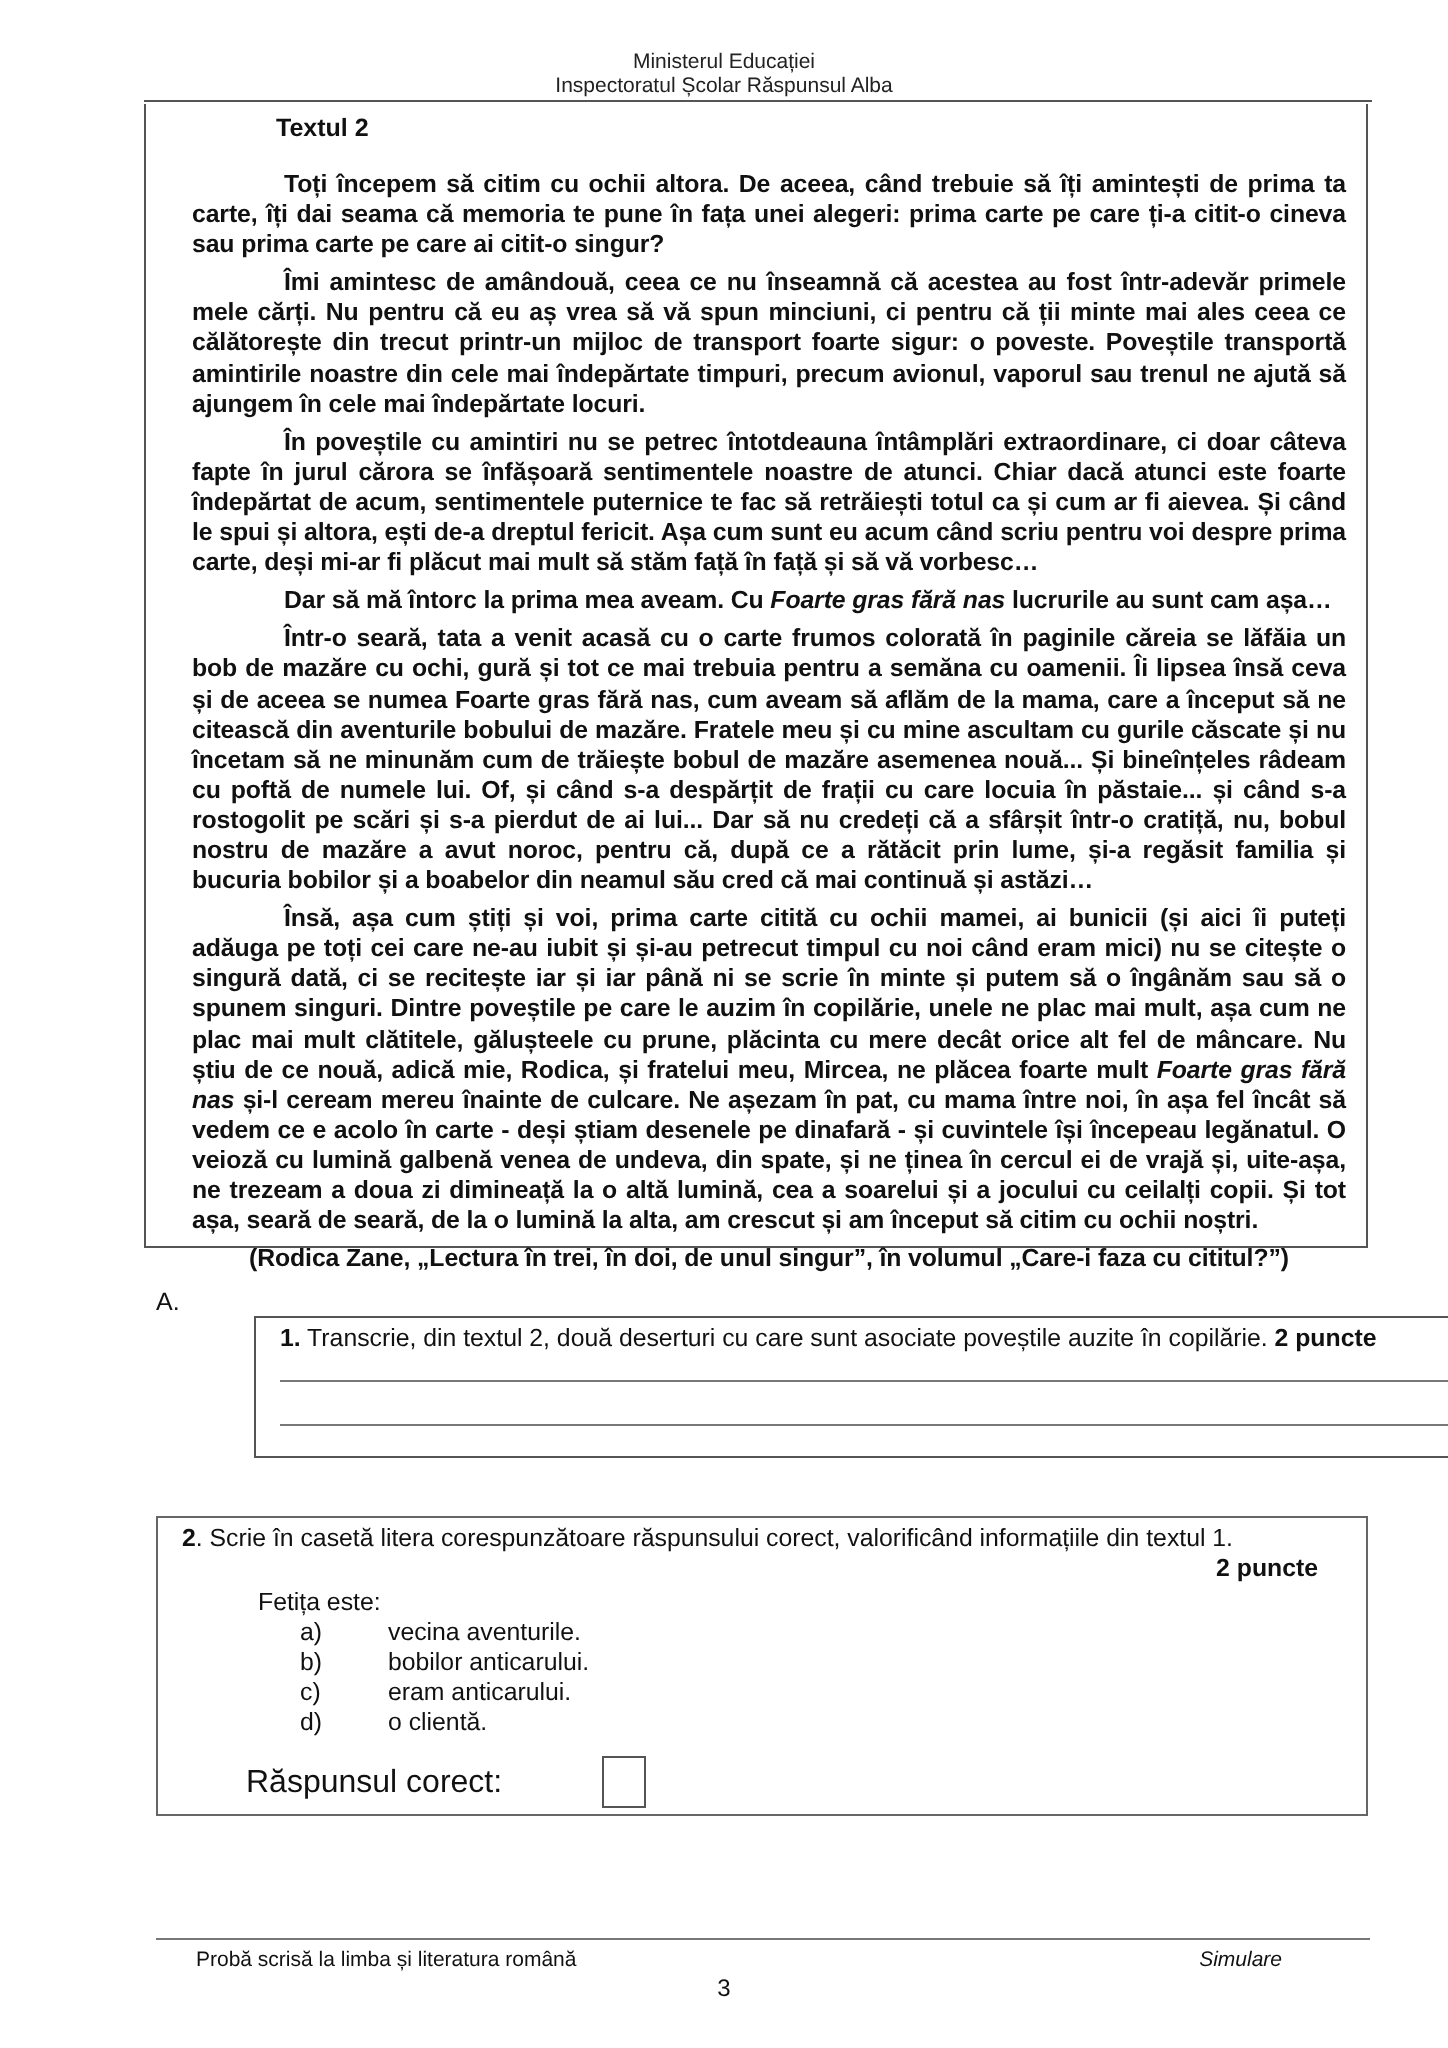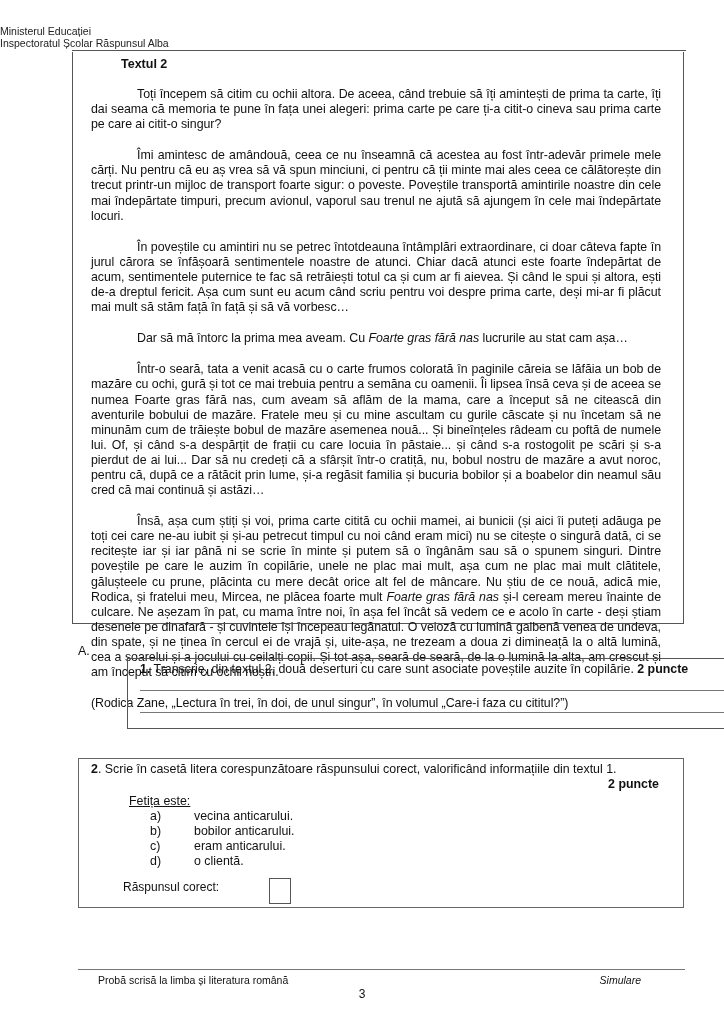--- a/index.html
+++ b/index.html
@@ -2,41 +2,41 @@
 <html><head>
 <meta charset="utf-8">
 <style>
   html, body { margin: 0; padding: 0; background: #ffffff; }
   body {
     width: 724px; height: 1024px; position: relative; overflow: hidden;
     font-family: "Liberation Sans", sans-serif; color: #111;
   }
   .header {
     position: absolute; left: 0; width: 724px; top: 25px;
-    font-size: 10.5px; line-height: 12px; color: #222;
+    text-align: center; font-size: 10.5px; line-height: 12px; color: #222;
   }
   .header-rule {
     position: absolute; left: 72px; width: 614px; top: 50px; height: 0;
     border-top: 1px solid #555;
   }
   .text-box {
     position: absolute; left: 72px; top: 52px; width: 612px; height: 572px;
     border: 1px solid #555; border-top: none; box-sizing: border-box;
-    padding: 3px 6px 0 2px;
+    padding: 3px 6px 0 19px;
   }
   .text-title {
     font-weight: bold; font-size: 12.5px; line-height: 14px;
     margin-left: 46px; margin-top: 2px;
   }
   .text-body {
     margin-top: 14px; font-size: 12.4px; line-height: 15.1px;
     text-align: justify; letter-spacing: -0.05px;
   }
-  .text-body p { margin: 16px; text-indent: 46px; }
-  .text-body p.citation { text-indent: 0; text-align: left; padding-right: 0; }
+  .text-body p { margin: 4px; text-indent: 46px; font-weight: bold; }
+  .text-body p.citation { text-indent: 0; text-align: center; padding-right: 0; }
   .text-body em { font-style: italic; }
   .section-label {
     position: absolute; left: 78px; top: 644px; font-size: 12.5px;
   }
   .q1-box {
     position: absolute; left: 79px; top: 658px; width: 605px; height: 71px;
     border: 1px solid #555; box-sizing: border-box; margin-left: 48px;
   }
   .q1-text {
     position: absolute; left: 12px; top: 3px; font-size: 12.4px; white-space: nowrap;
@@ -50,27 +50,27 @@
     position: absolute; left: 78px; top: 758px; width: 606px; height: 150px;
     border: 1px solid #666; box-sizing: border-box;
   }
   .q2-text {
     position: absolute; left: 12px; top: 3px; font-size: 12.4px; white-space: nowrap;
   }
   .q2-points {
     position: absolute; right: 24px; top: 18px; font-size: 12.4px; font-weight: bold;
   }
   .q2-stem {
-    position: absolute; left: 50px; top: 35px; font-size: 12.4px; text-decoration: underline;
+    position: absolute; left: 50px; top: 35px; font-size: 12.4px;
   }
   .options { position: absolute; left: 71px; top: 50px; font-size: 12.4px; line-height: 15.1px; }
   .option { display: flex; }
   .opt-letter { width: 44px; display: inline-block; }
   .answer-row {
-    position: absolute; left: 44px; top: 121px; font-size: 12px; display: flex; align-items: flex-start; gap: 44px;
+    position: absolute; left: 44px; top: 121px; font-size: 16px; display: flex; align-items: center; gap: 44px;
   }
   .answer-box {
     width: 22px; height: 26px; border: 1px solid #555; box-sizing: border-box;
     margin-left: 6px; margin-top: -2px; background: #fff;
   }
   .footer-rule {
     position: absolute; left: 78px; width: 607px; top: 969px; height: 0;
     border-top: 1px solid #777;
   }
   .footer-left { position: absolute; left: 98px; top: 974px; font-size: 10.5px; }
@@ -86,21 +86,21 @@
   <div>Inspectoratul Școlar Răspunsul Alba</div>
 </div>
 <div class="header-rule"></div>
 
 <div class="text-box">
   <div class="text-title">Textul 2</div>
   <div class="text-body">
     <p>Toți începem să citim cu ochii altora. De aceea, când trebuie să îți amintești de prima ta carte, îți dai seama că memoria te pune în fața unei alegeri: prima carte pe care ți-a citit-o cineva sau prima carte pe care ai citit-o singur?</p>
     <p>Îmi amintesc de amândouă, ceea ce nu înseamnă că acestea au fost într-adevăr primele mele cărți. Nu pentru că eu aș vrea să vă spun minciuni, ci pentru că ții minte mai ales ceea ce călătorește din trecut printr-un mijloc de transport foarte sigur: o poveste. Poveștile transportă amintirile noastre din cele mai îndepărtate timpuri, precum avionul, vaporul sau trenul ne ajută să ajungem în cele mai îndepărtate locuri.</p>
     <p>În poveștile cu amintiri nu se petrec întotdeauna întâmplări extraordinare, ci doar câteva fapte în jurul cărora se înfășoară sentimentele noastre de atunci. Chiar dacă atunci este foarte îndepărtat de acum, sentimentele puternice te fac să retrăiești totul ca și cum ar fi aievea. Și când le spui și altora, ești de-a dreptul fericit. Așa cum sunt eu acum când scriu pentru voi despre prima carte, deși mi-ar fi plăcut mai mult să stăm față în față și să vă vorbesc…</p>
-    <p><span>Dar să mă întorc la prima mea aveam. Cu </span><em>Foarte gras fără nas</em><span> lucrurile au stat cam așa…</span></p>
+    <p><span>Dar să mă întorc la prima mea aveam. Cu </span><em>Foarte gras fără nas</em><span> lucrurile au sunt cam așa…</span></p>
     <p>Într-o seară, tata a venit acasă cu o carte frumos colorată în paginile căreia se lăfăia un bob de mazăre cu ochi, gură și tot ce mai trebuia pentru a semăna cu oamenii. Îi lipsea însă ceva și de aceea se numea Foarte gras fără nas, cum aveam să aflăm de la mama, care a început să ne citească din aventurile bobului de mazăre. Fratele meu și cu mine ascultam cu gurile căscate și nu încetam să ne minunăm cum de trăiește bobul de mazăre asemenea nouă... Și bineînțeles râdeam cu poftă de numele lui. Of, și când s-a despărțit de frații cu care locuia în păstaie... și când s-a rostogolit pe scări și s-a pierdut de ai lui... Dar să nu credeți că a sfârșit într-o cratiță, nu, bobul nostru de mazăre a avut noroc, pentru că, după ce a rătăcit prin lume, și-a regăsit familia și bucuria bobilor și a boabelor din neamul său cred că mai continuă și astăzi…</p>
     <p><span>Însă, așa cum știți și voi, prima carte citită cu ochii mamei, ai bunicii (și aici îi puteți adăuga pe toți cei care ne-au iubit și și-au petrecut timpul cu noi când eram mici) nu se citește o singură dată, ci se recitește iar și iar până ni se scrie în minte și putem să o îngânăm sau să o spunem singuri. Dintre poveștile pe care le auzim în copilărie, unele ne plac mai mult, așa cum ne plac mai mult clătitele, gălușteele cu prune, plăcinta cu mere decât orice alt fel de mâncare. Nu știu de ce nouă, adică mie, Rodica, și fratelui meu, Mircea, ne plăcea foarte mult </span><em>Foarte gras fără nas</em><span> și-l ceream mereu înainte de culcare. Ne așezam în pat, cu mama între noi, în așa fel încât să vedem ce e acolo în carte - deși știam desenele pe dinafară - și cuvintele își începeau legănatul. O veioză cu lumină galbenă venea de undeva, din spate, și ne ținea în cercul ei de vrajă și, uite-așa, ne trezeam a doua zi dimineață la o altă lumină, cea a soarelui și a jocului cu ceilalți copii. Și tot așa, seară de seară, de la o lumină la alta, am crescut și am început să citim cu ochii noștri.</span></p>
     <p class="citation">(Rodica Zane, „Lectura în trei, în doi, de unul singur”, în volumul „Care-i faza cu cititul?”)</p>
   </div>
 </div>
 
 <div class="section-label">A.</div>
 
 <div class="q1-box">
   <div class="q1-text"><span class="q-num">1.</span><span> Transcrie, din textul 2, două deserturi cu care sunt asociate poveștile auzite în copilărie. </span><b>2 puncte</b></div>
@@ -108,21 +108,21 @@
   <div class="answer-line" style="top:53px"></div>
 </div>
 
 <div class="q2-box">
   <div class="q2-text"><span class="q-num">2</span><span>. Scrie în casetă litera corespunzătoare răspunsului corect, valorificând informațiile din textul 1.</span></div>
   <div class="q2-points">2 puncte</div>
   <div class="q2-stem">Fetița este:</div>
   <div class="options">
     <div class="option">
         <span class="opt-letter">a)</span>
-        <span>vecina anticarului.</span>
+        <span>vecina aventurile.</span>
       </div>
     <div class="option">
         <span class="opt-letter">b)</span>
         <span>bobilor anticarului.</span>
       </div>
     <div class="option">
         <span class="opt-letter">c)</span>
         <span>eram anticarului.</span>
       </div>
     <div class="option">

